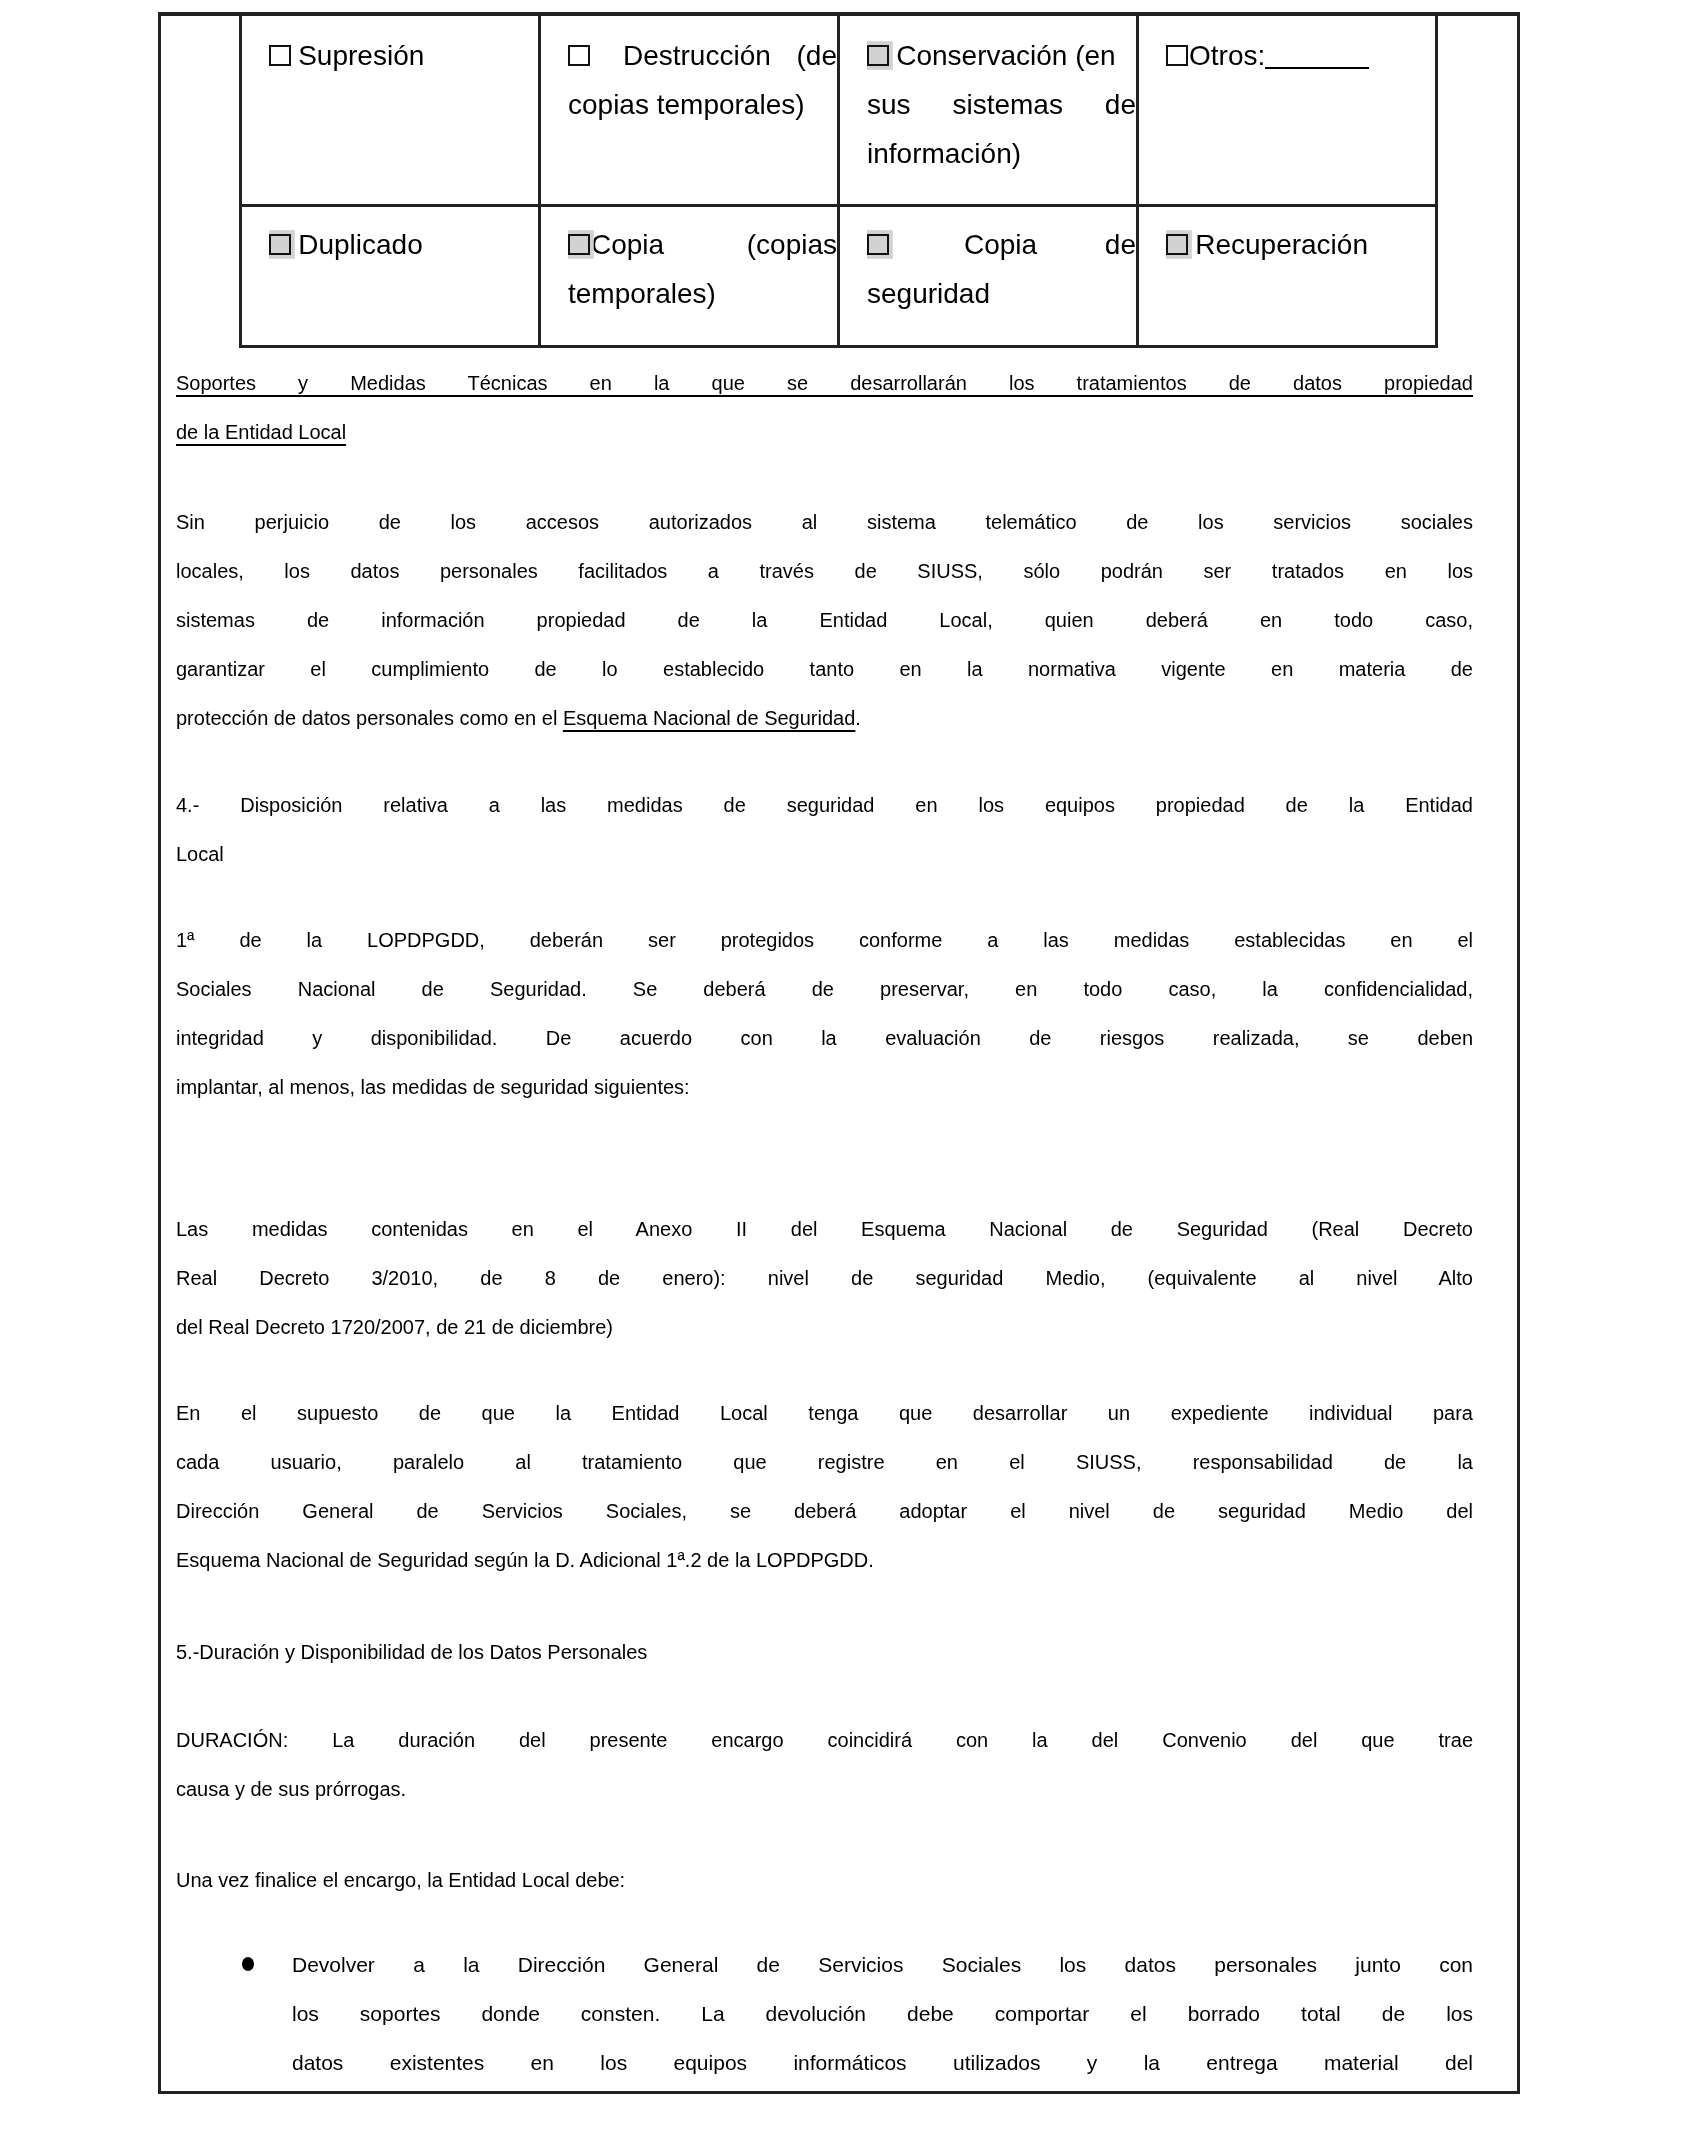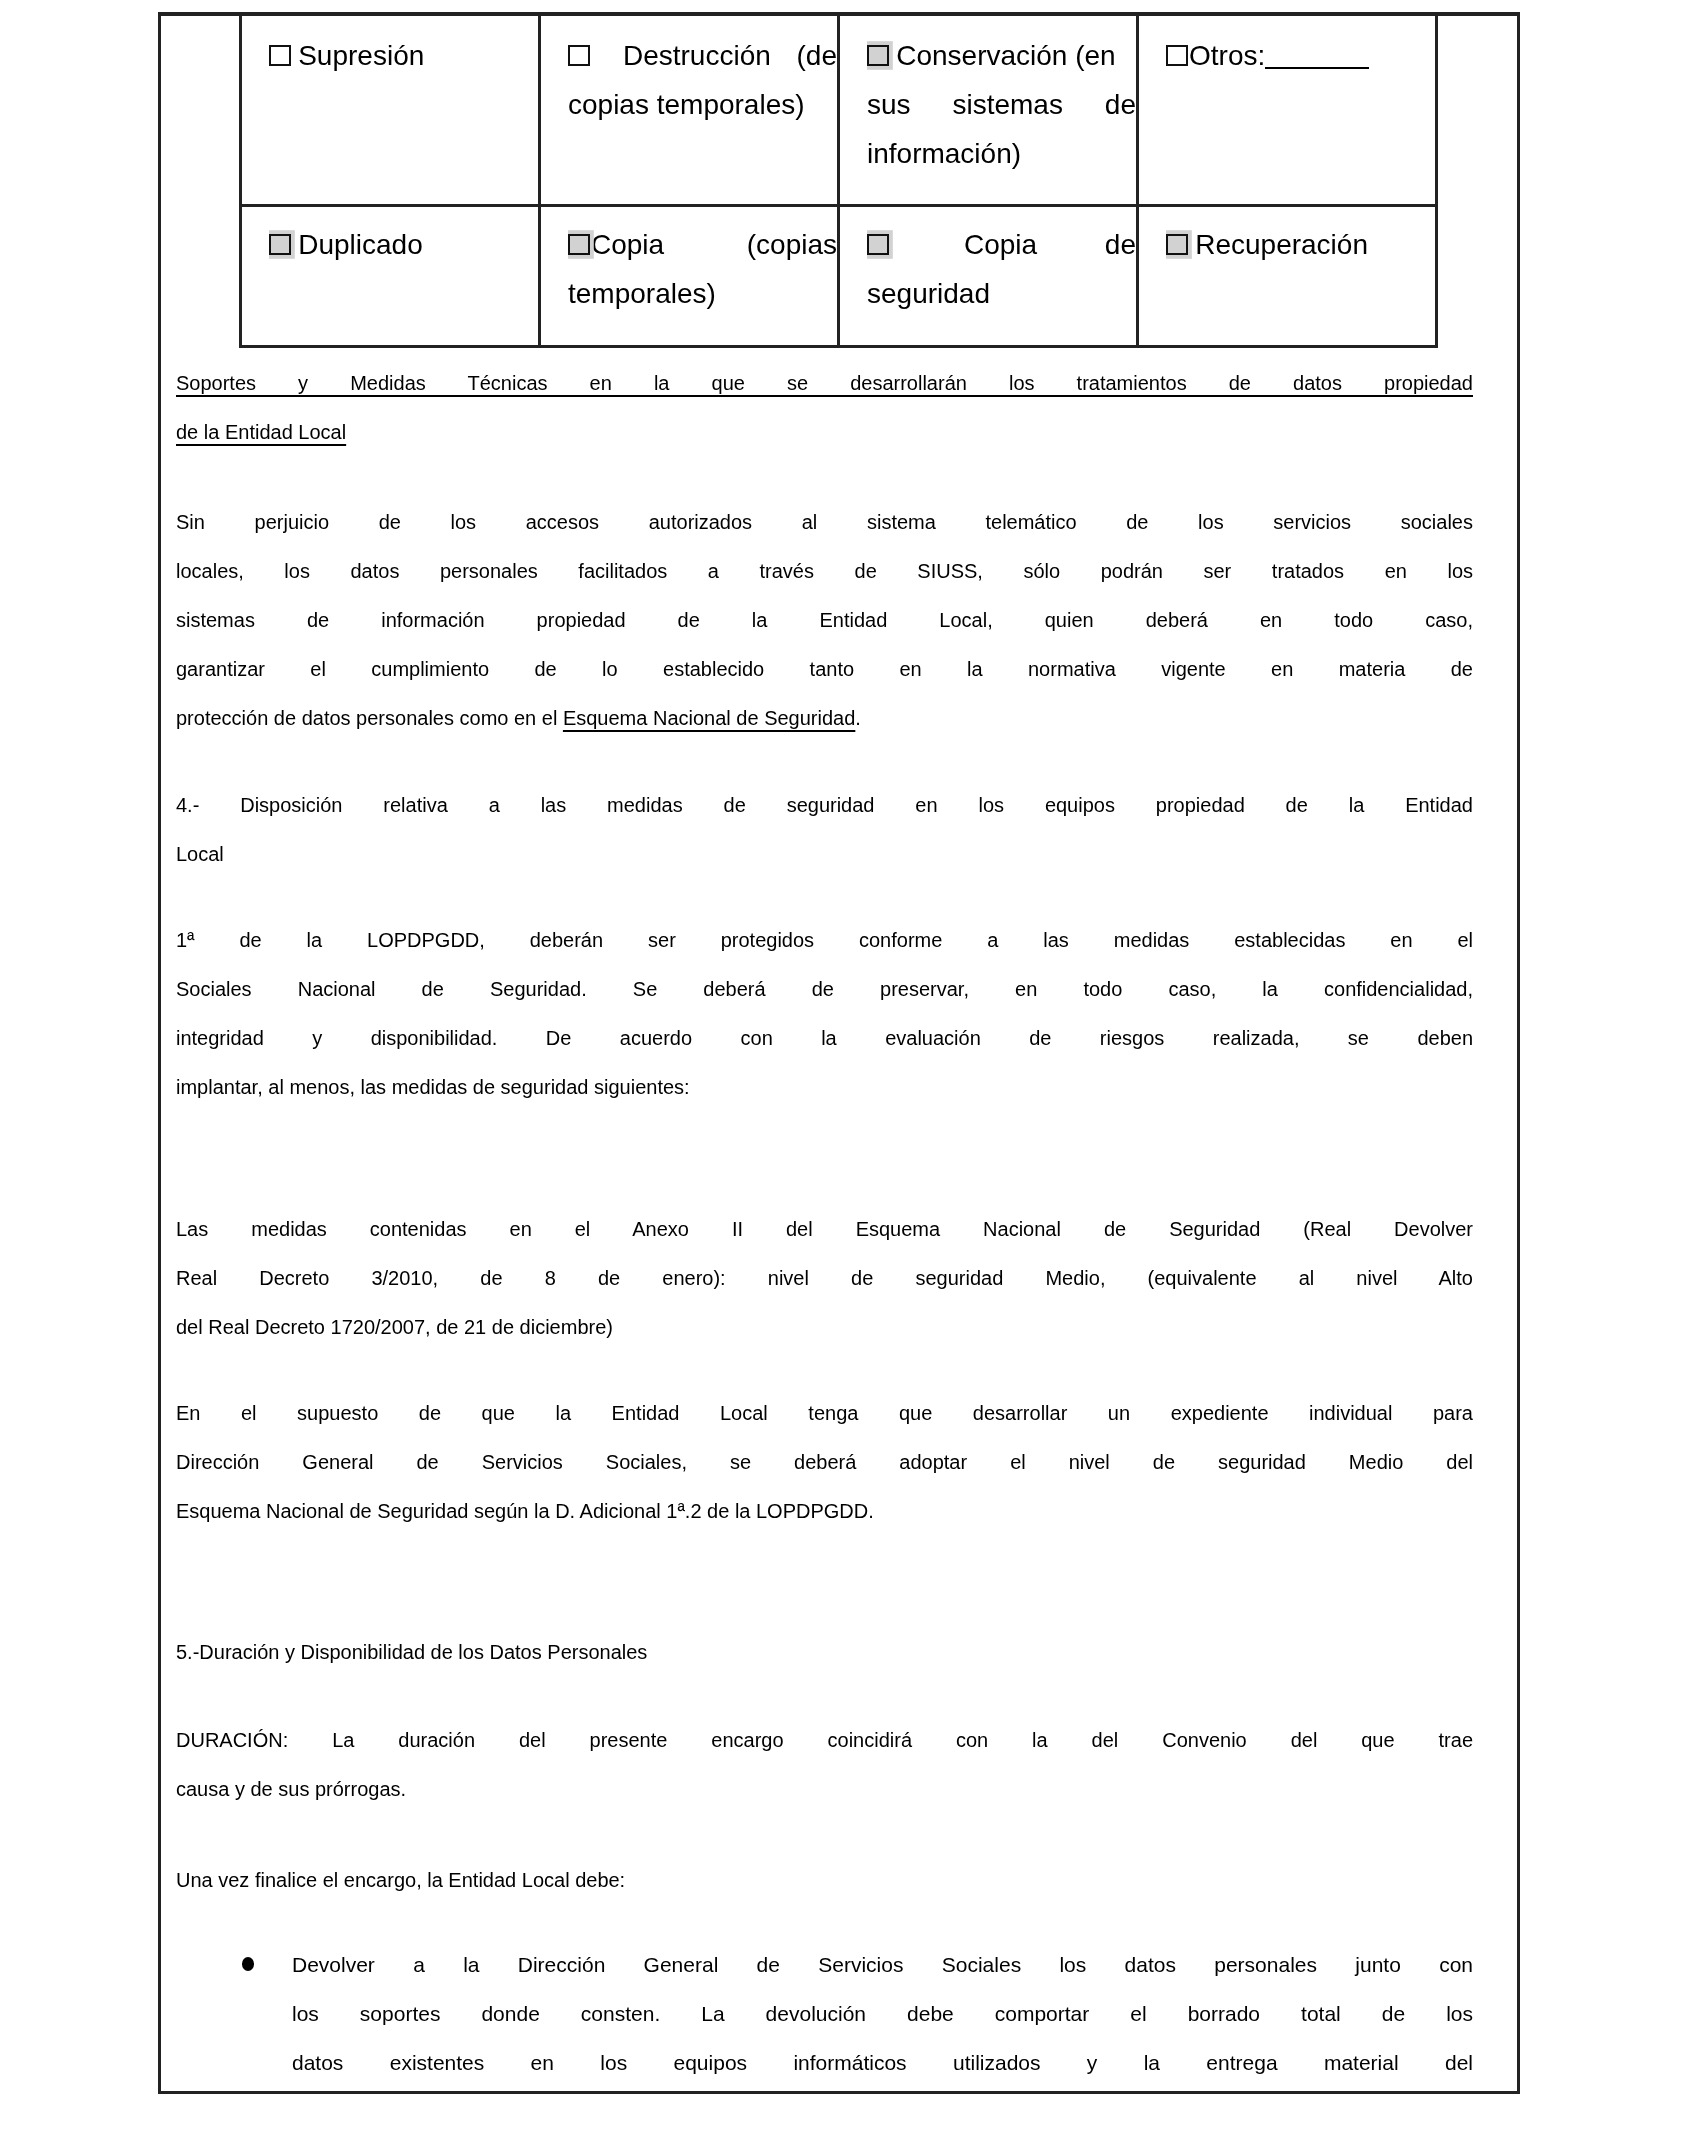--- a/index.html
+++ b/index.html
@@ -108,27 +108,28 @@
 </div>
 
 <div class="block" style="top:916px">
   <span class="line j">1ª de la LOPDPGDD, deberán ser protegidos conforme a las medidas establecidas en el</span>
   <span class="line j">Sociales Nacional de Seguridad. Se deberá de preservar, en todo caso, la confidencialidad,</span>
   <span class="line j">integridad y disponibilidad. De acuerdo con la evaluación de riesgos realizada, se deben</span>
   <span class="line">implantar, al menos, las medidas de seguridad siguientes:</span>
 </div>
 
 <div class="block" style="top:1205px">
-  <span class="line j">Las medidas contenidas en el Anexo II del Esquema Nacional de Seguridad (Real Devolver</span>
+  <span class="line j">Las medidas contenidas en el Anexo II del Esquema Nacional de Seguridad (Real Decreto</span>
   <span class="line j">Real Decreto 3/2010, de 8 de enero): nivel de seguridad Medio, (equivalente al nivel Alto</span>
   <span class="line">del Real Decreto 1720/2007, de 21 de diciembre)</span>
 </div>
 
 <div class="block" style="top:1389px">
   <span class="line j">En el supuesto de que la Entidad Local tenga que desarrollar un expediente individual para</span>
+  <span class="line j">cada usuario, paralelo al tratamiento que registre en el SIUSS, responsabilidad de la</span>
   <span class="line j">Dirección General de Servicios Sociales, se deberá adoptar el nivel de seguridad Medio del</span>
   <span class="line">Esquema Nacional de Seguridad según la D. Adicional 1ª.2 de la LOPDPGDD.</span>
 </div>
 
 <div class="block bold" style="top:1628px">
   <span class="line">5.-Duración y Disponibilidad de los Datos Personales</span>
 </div>
 
 <div class="block" style="top:1716px">
   <span class="line j">DURACIÓN: La duración del presente encargo coincidirá con la del Convenio del que trae</span>

